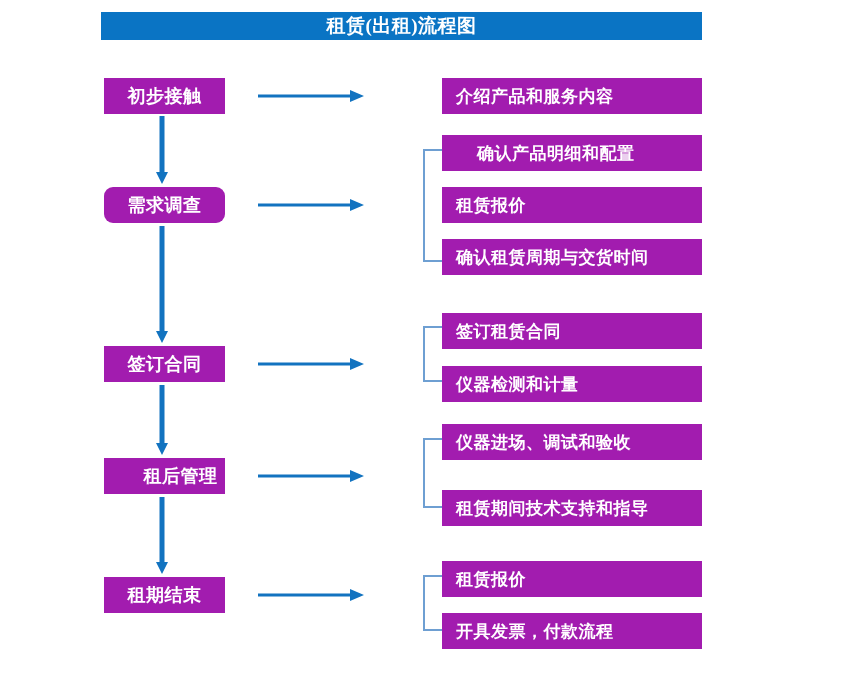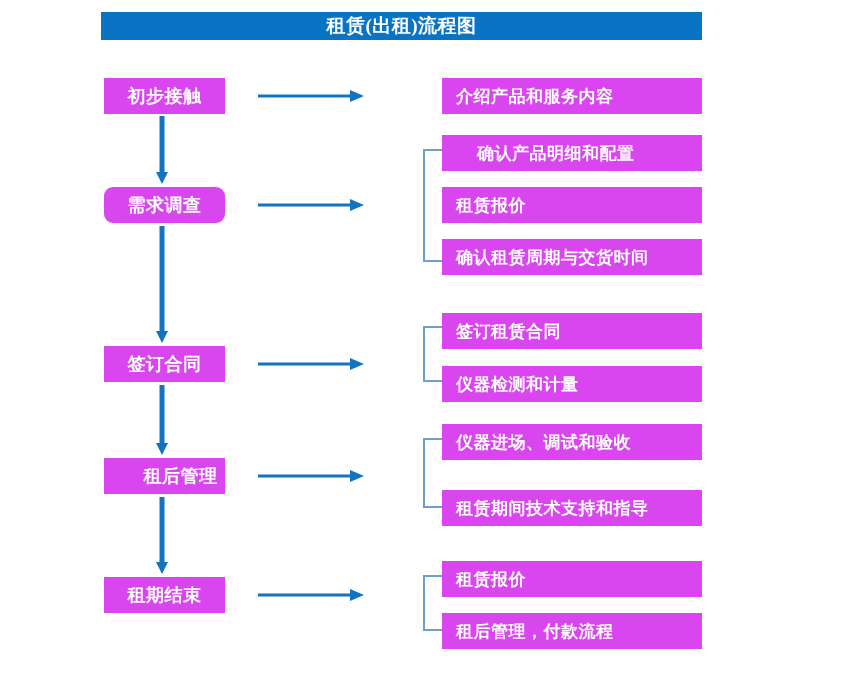--- a/index.html
+++ b/index.html
@@ -15,21 +15,21 @@
     overflow: hidden;
   }
   #canvas {
     position: absolute;
     left: 0; top: 0;
     width: 844px;
     height: 688px;
   }
   .box {
     position: absolute;
-    background: #d946ef;
+    background: #a21caf;
     color: #ffffff;
     font-weight: bold;
     display: flex;
     align-items: center;
     box-sizing: border-box;
     letter-spacing: 0.5px;
     white-space: nowrap;
   }
   .title-bar {
     left: 101px;
@@ -101,21 +101,21 @@
   <div class="box detail-box" style="top:313px;">签订租赁合同</div>
 
   <div class="box detail-box" style="top:366px;">仪器检测和计量</div>
 
   <div class="box detail-box" style="top:424px;">仪器进场、调试和验收</div>
 
   <div class="box detail-box" style="top:490px;">租赁期间技术支持和指导</div>
 
   <div class="box detail-box" style="top:561px;">租赁报价</div>
 
-  <div class="box detail-box" style="top:613px;">租后管理，付款流程</div>
+  <div class="box detail-box" style="top:613px;">开具发票，付款流程</div>
 
   <div class="h-arrow" style="left:258px; top:89px; width:106px;">
     <svg width="106" height="14" viewBox="0 0 106 14">
       <path d="M0 5.5 H92 V1 L106 7 L92 13 V8.5 H0 Z" fill="#1273C0"></path>
     </svg>
   </div>
 
   <div class="h-arrow" style="left:258px; top:198px; width:106px;">
     <svg width="106" height="14" viewBox="0 0 106 14">
       <path d="M0 5.5 H92 V1 L106 7 L92 13 V8.5 H0 Z" fill="#1273C0"></path>

